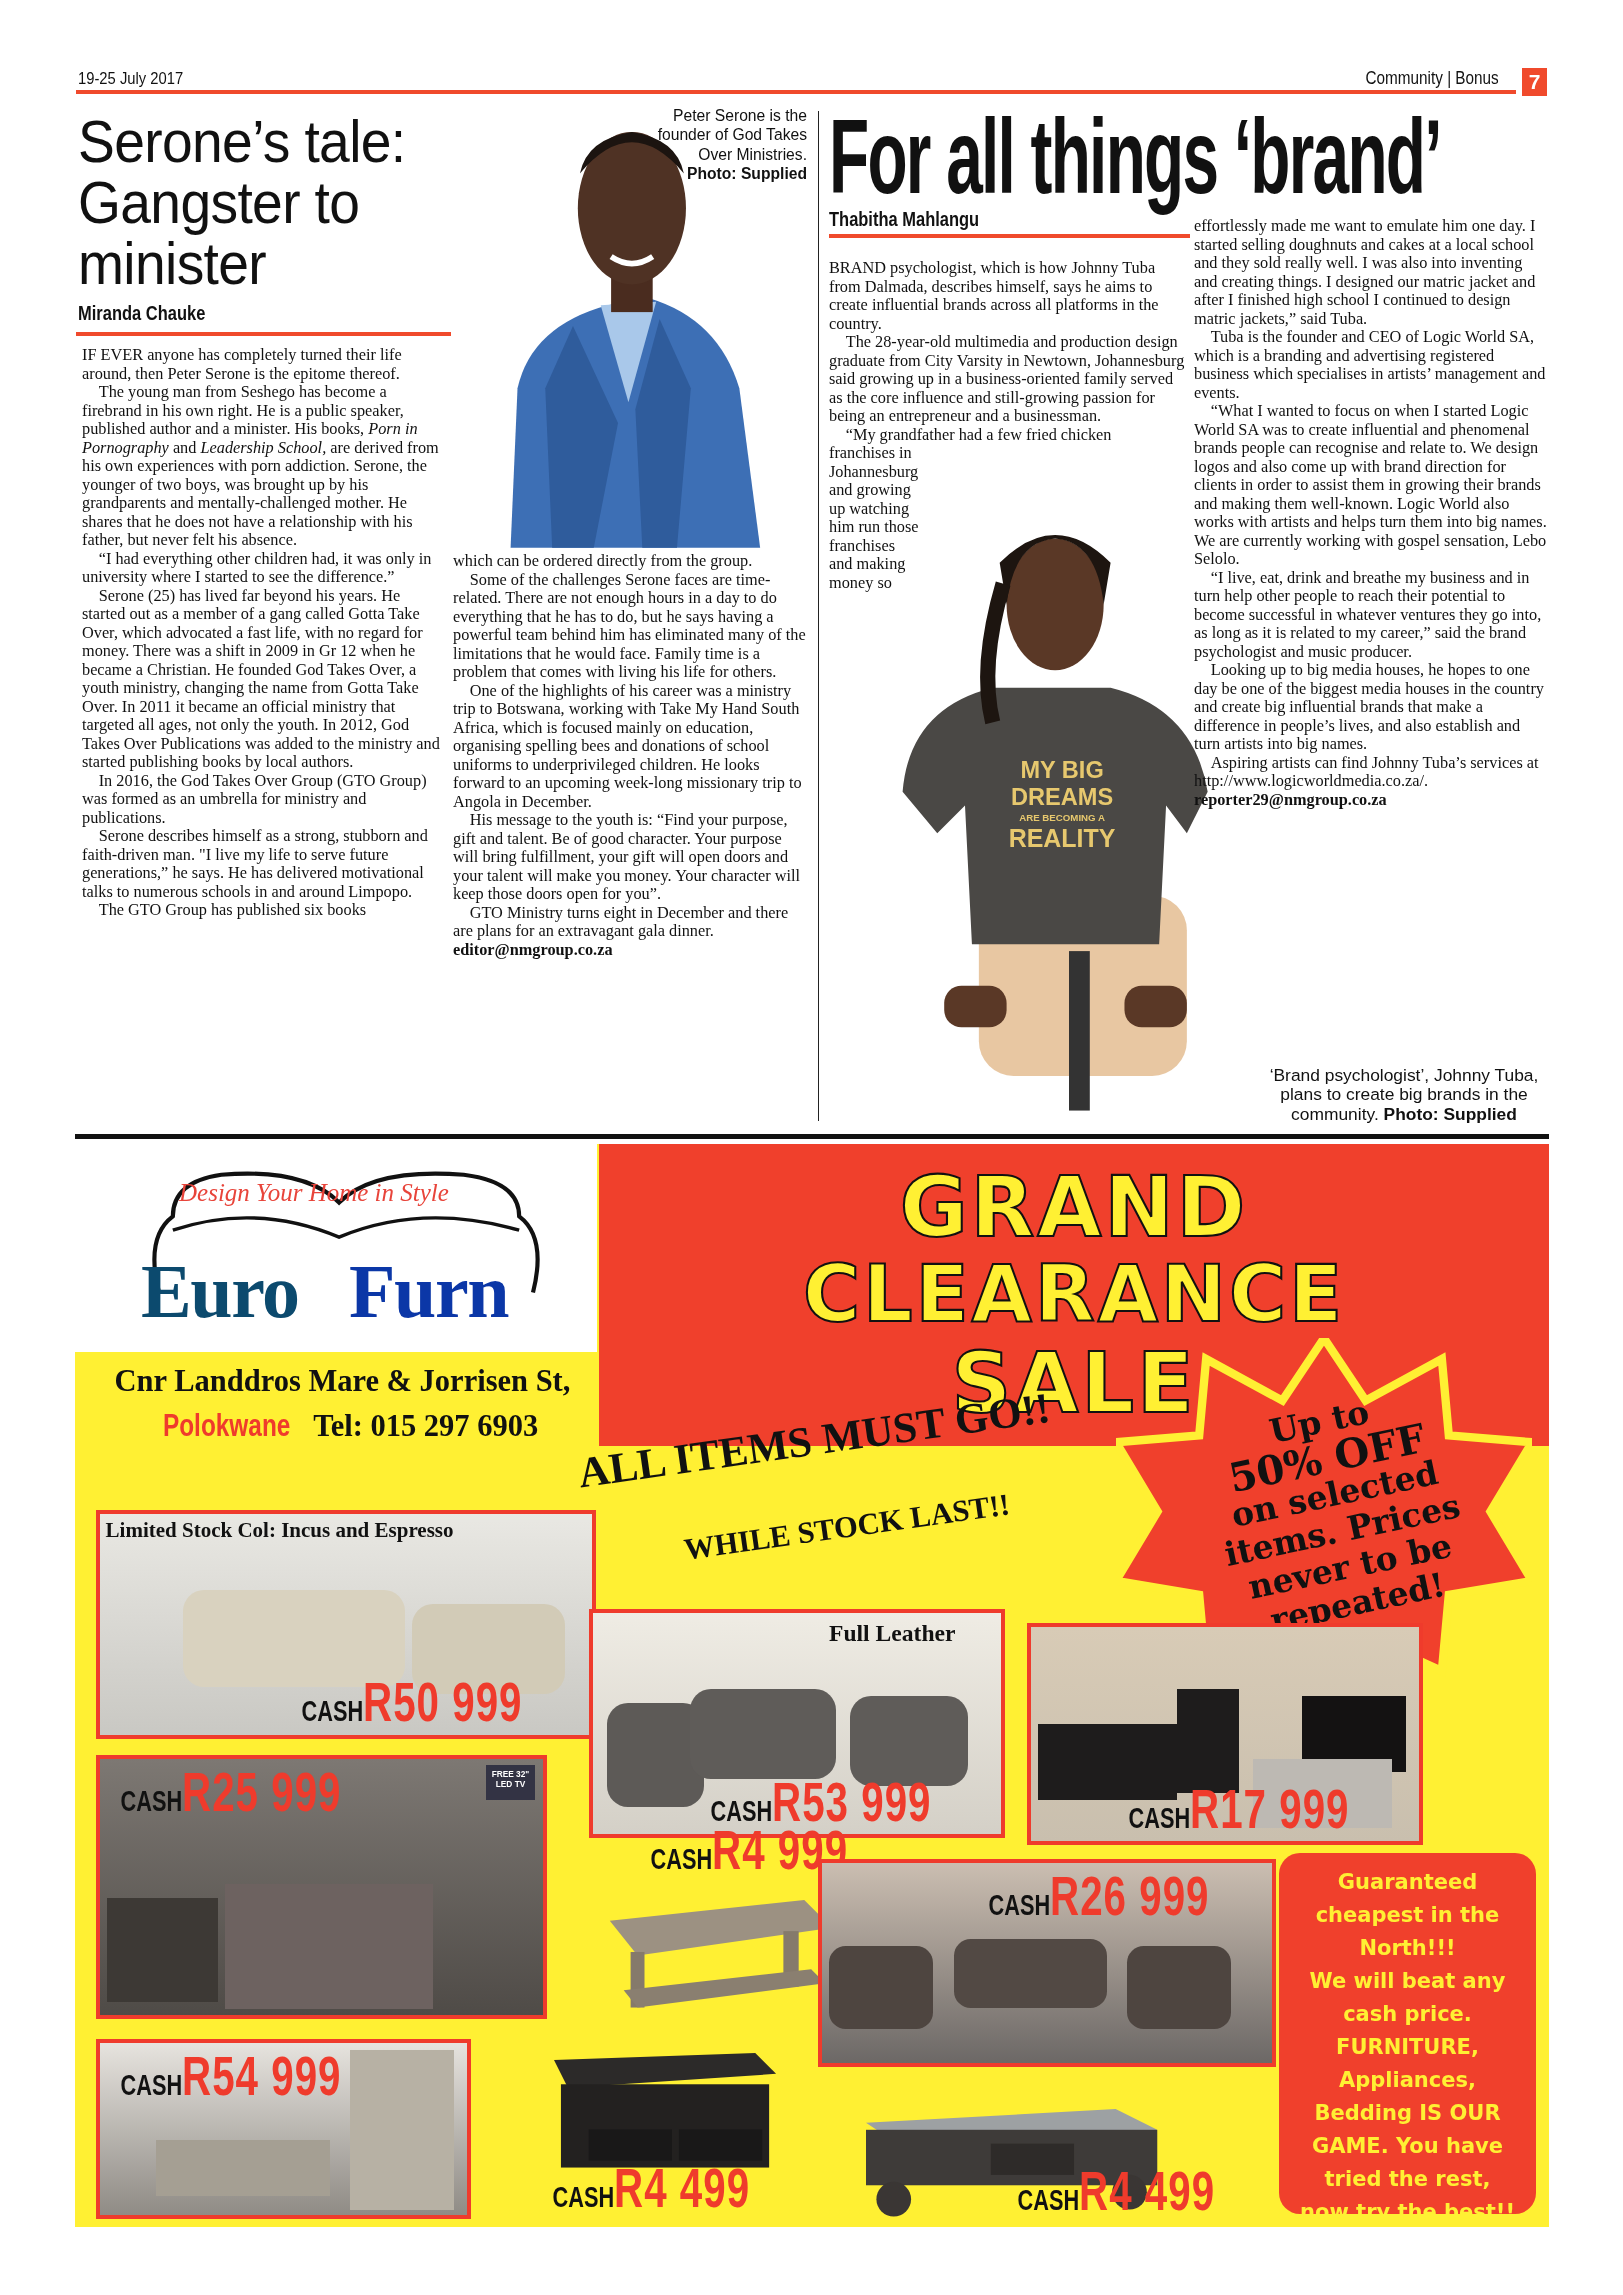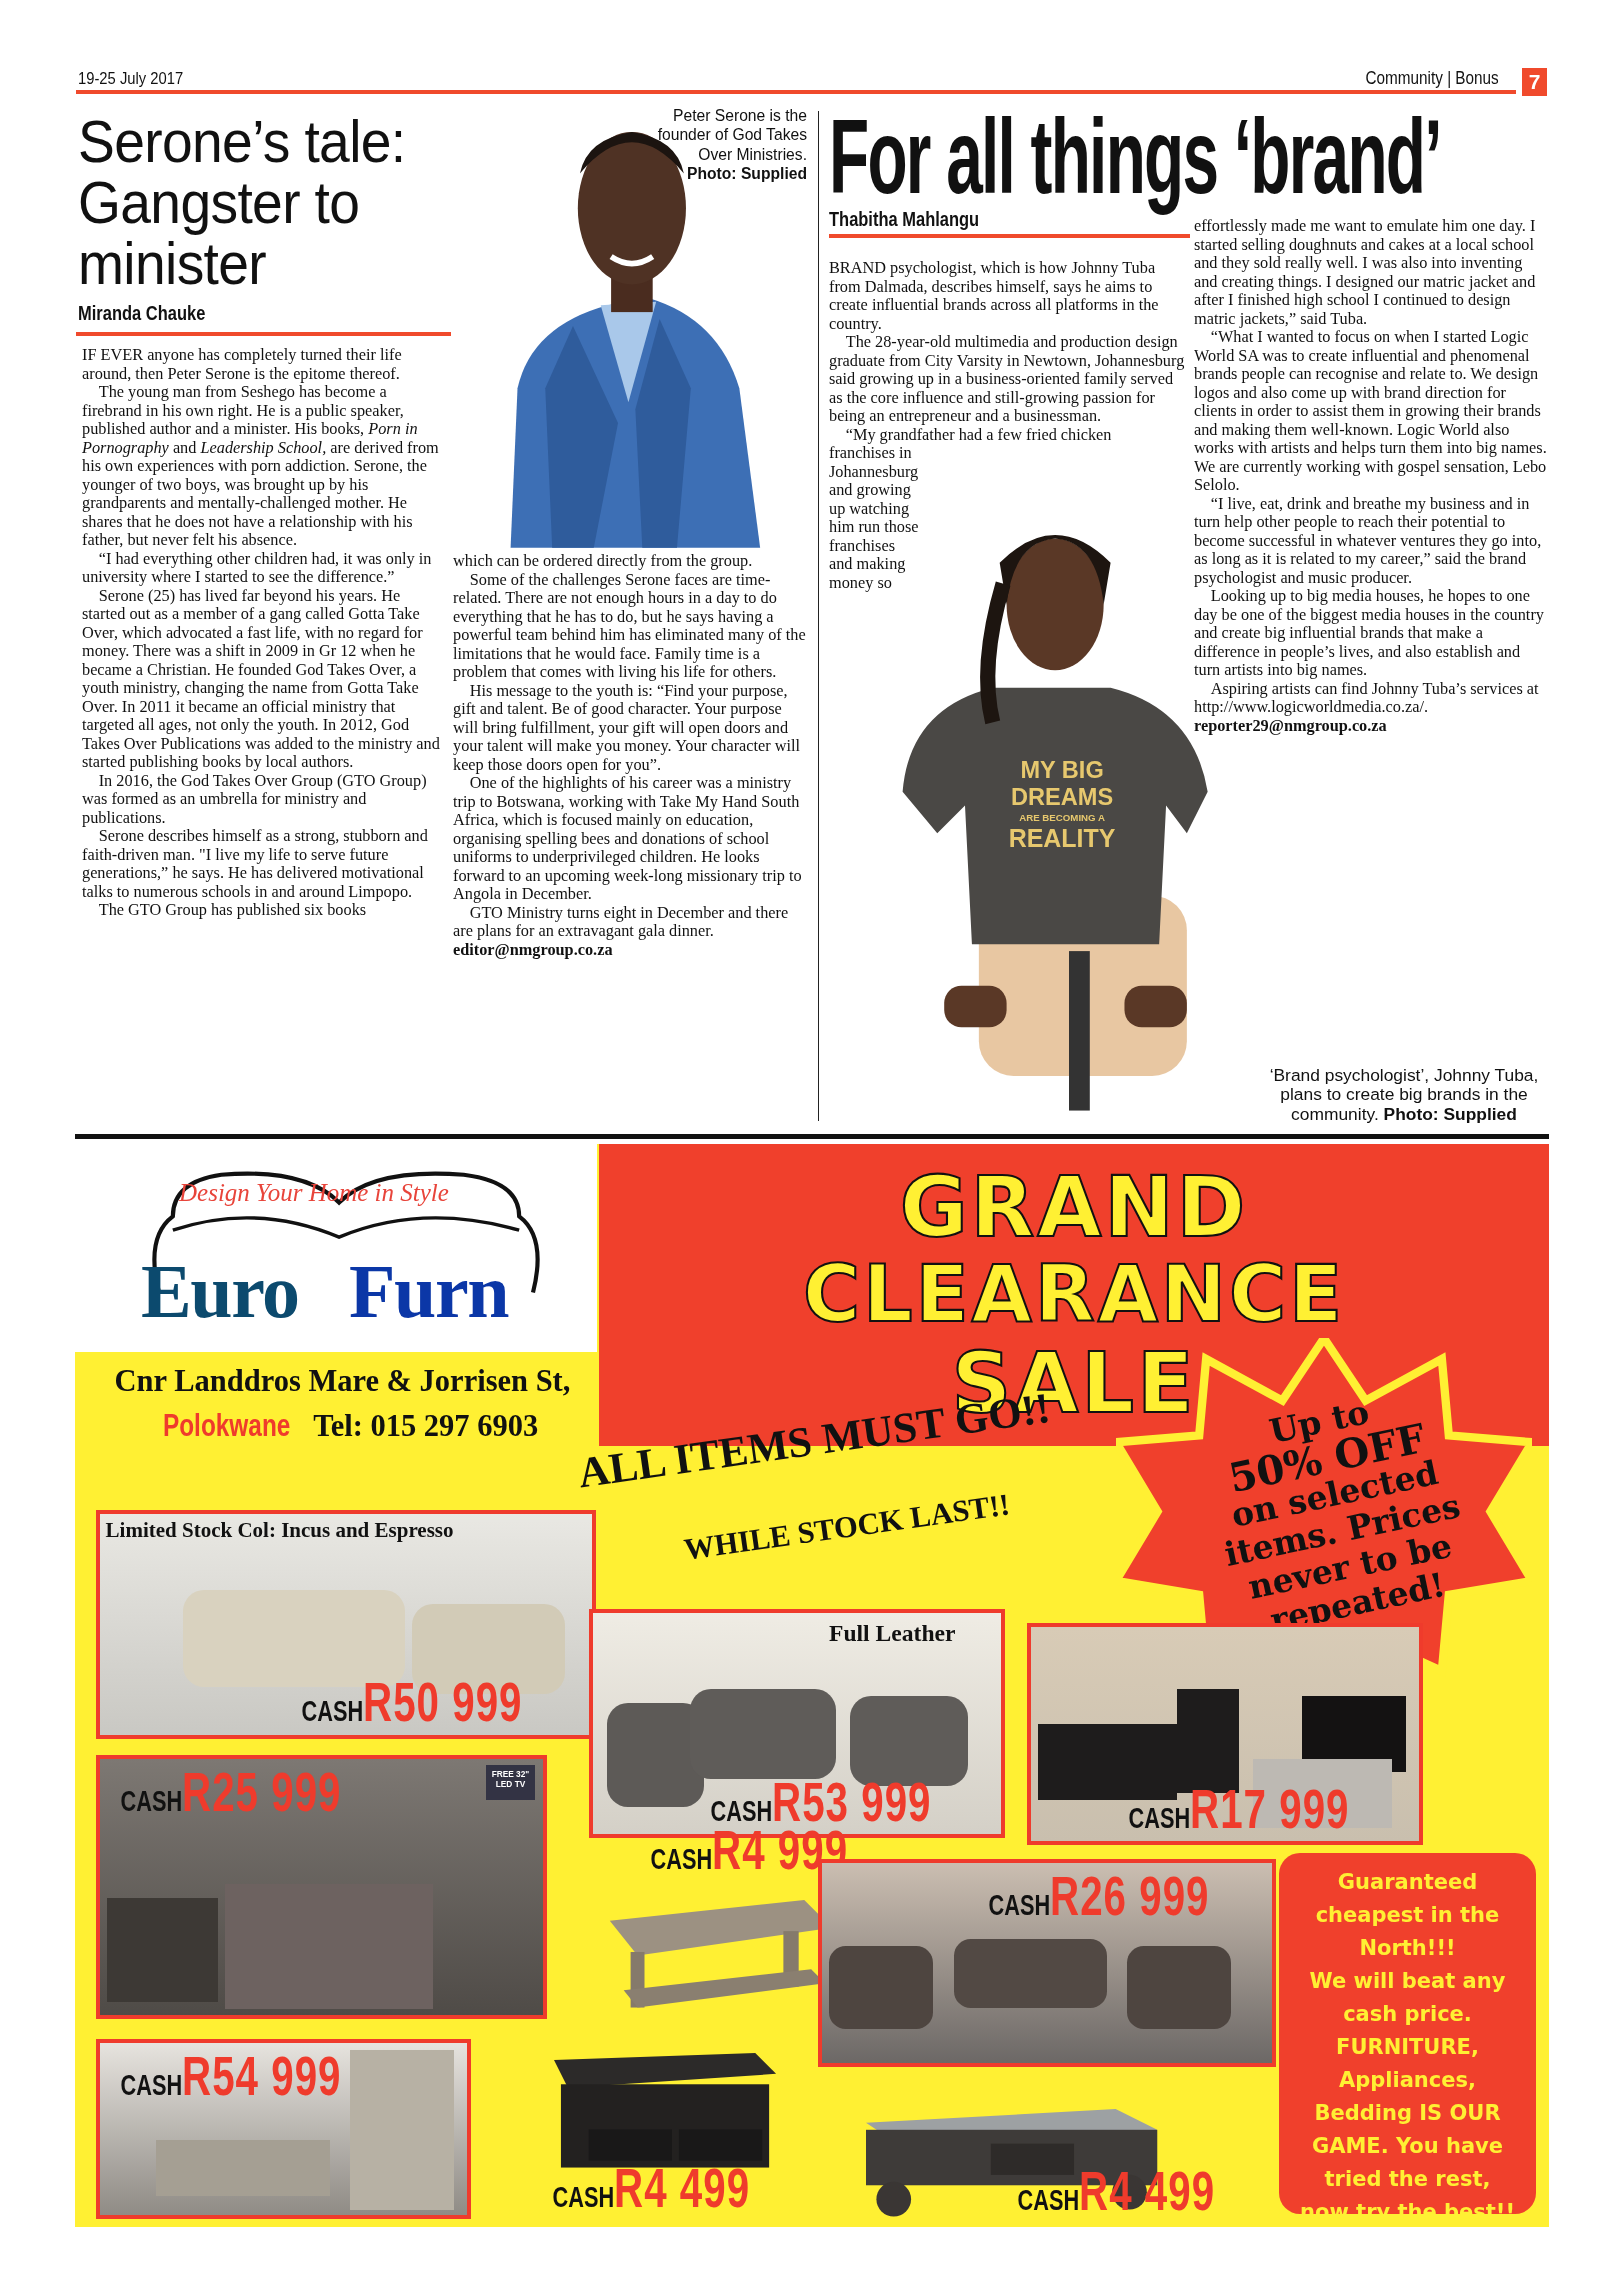--- a/index.html
+++ b/index.html
@@ -94,22 +94,22 @@
   <p class="ind">“I had everything other children had, it was only in university where I started to see the difference.”</p>
   <p class="ind">Serone (25) has lived far beyond his years. He started out as a member of a gang called Gotta Take Over, which advocated a fast life, with no regard for money. There was a shift in 2009 in Gr 12 when he became a Christian. He founded God Takes Over, a youth ministry, changing the name from Gotta Take Over. In 2011 it became an official ministry that targeted all ages, not only the youth. In 2012, God Takes Over Publications was added to the ministry and started publishing books by local authors.</p>
   <p class="ind">In 2016, the God Takes Over Group (GTO Group) was formed as an umbrella for ministry and publications.</p>
   <p class="ind">Serone describes himself as a strong, stubborn and faith-driven man. "I live my life to serve future generations,” he says. He has delivered motivational talks to numerous schools in and around Limpopo.</p>
   <p class="ind">The GTO Group has published six books</p>
 </div>
 
 <div class="abs col col2">
   <p>which can be ordered directly from the group.</p>
   <p class="ind">Some of the challenges Serone faces are time-related. There are not enough hours in a day to do everything that he has to do, but he says having a powerful team behind him has eliminated many of the limitations that he would face. Family time is a problem that comes with living his life for others.</p>
+  <p class="ind">One of the highlights of his career was a ministry trip to Botswana, working with Take My Hand South Africa, which is focused mainly on education, organising spelling bees and donations of school uniforms to underprivileged children. He looks forward to an upcoming week-long missionary trip to Angola in December.</p>
   <p class="ind">His message to the youth is: “Find your purpose, gift and talent. Be of good character. Your purpose will bring fulfillment, your gift will open doors and your talent will make you money. Your character will keep those doors open for you”.</p>
-  <p class="ind">One of the highlights of his career was a ministry trip to Botswana, working with Take My Hand South Africa, which is focused mainly on education, organising spelling bees and donations of school uniforms to underprivileged children. He looks forward to an upcoming week-long missionary trip to Angola in December.</p>
   <p class="ind">GTO Ministry turns eight in December and there are plans for an extravagant gala dinner.</p>
   <p><b>editor@nmgroup.co.za</b></p>
 </div>
 
 <div class="abs vrule"></div>
 
 <div class="abs sans h2">For all things ‘brand’</div>
 <div class="abs sans byline2">Thabitha Mahlangu</div>
 <div class="abs rule-by2"></div>
 
@@ -139,20 +139,21 @@
       <div>up watching</div>
       <div>him run those</div>
       <div>franchises</div>
       <div>and making</div>
       <div>money so</div>
   </div>
 </div>
 
 <div class="abs col col4">
   <p>effortlessly made me want to emulate him one day. I started selling doughnuts and cakes at a local school and they sold really well. I was also into inventing and creating things. I designed our matric jacket and after I finished high school I continued to design matric jackets,” said Tuba.</p>
+  <p class="ind">Tuba is the founder and CEO of Logic World SA, which is a branding and advertising registered business which specialises in artists’ management and events.</p>
   <p class="ind">“What I wanted to focus on when I started Logic World SA was to create influential and phenomenal brands people can recognise and relate to. We design logos and also come up with brand direction for clients in order to assist them in growing their brands and making them well-known. Logic World also works with artists and helps turn them into big names. We are currently working with gospel sensation, Lebo Selolo.</p>
   <p class="ind">“I live, eat, drink and breathe my business and in turn help other people to reach their potential to become successful in whatever ventures they go into, as long as it is related to my career,” said the brand psychologist and music producer.</p>
   <p class="ind">Looking up to big media houses, he hopes to one day be one of the biggest media houses in the country and create big influential brands that make a difference in people’s lives, and also establish and turn artists into big names.</p>
   <p class="ind">Aspiring artists can find Johnny Tuba’s services at http://www.logicworldmedia.co.za/.</p>
   <p><b>reporter29@nmgroup.co.za</b></p>
 </div>
 
 <div class="abs sans caption2">
   <span>‘Brand psychologist’, Johnny Tuba, plans to create big brands in the community.</span>
   <b>Photo: Supplied</b>

